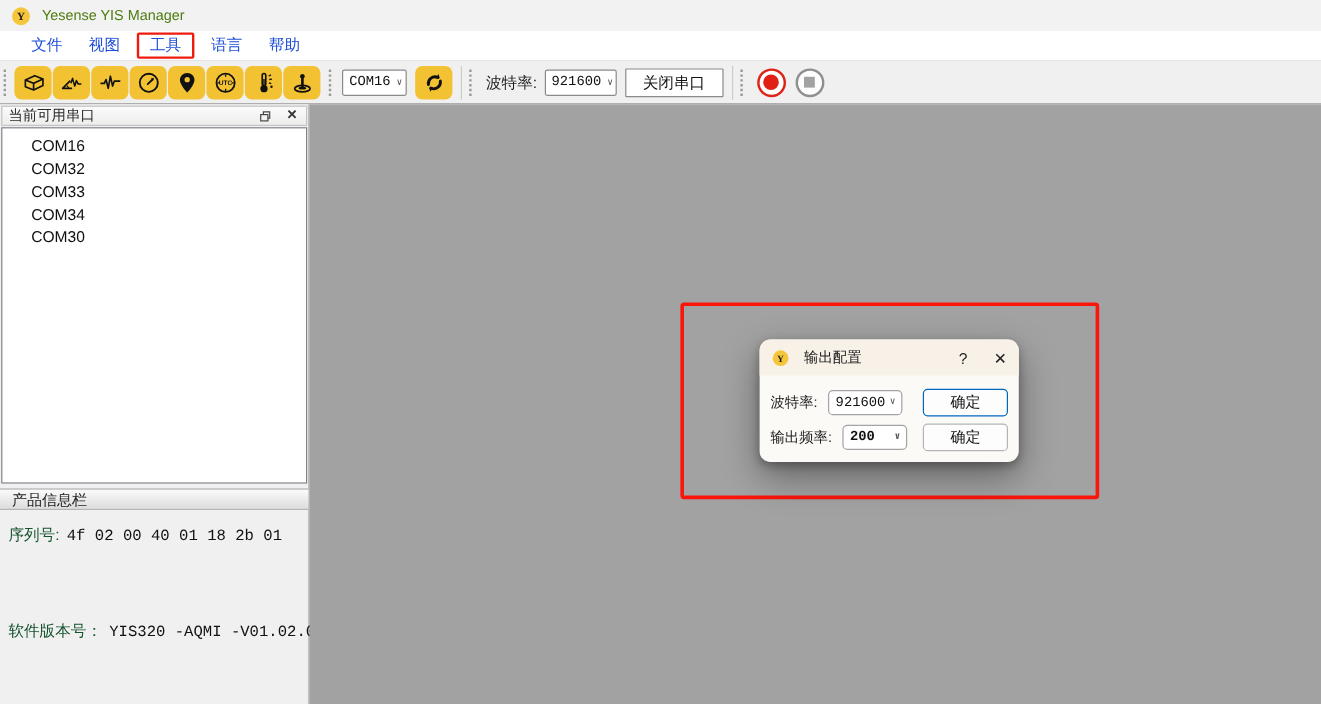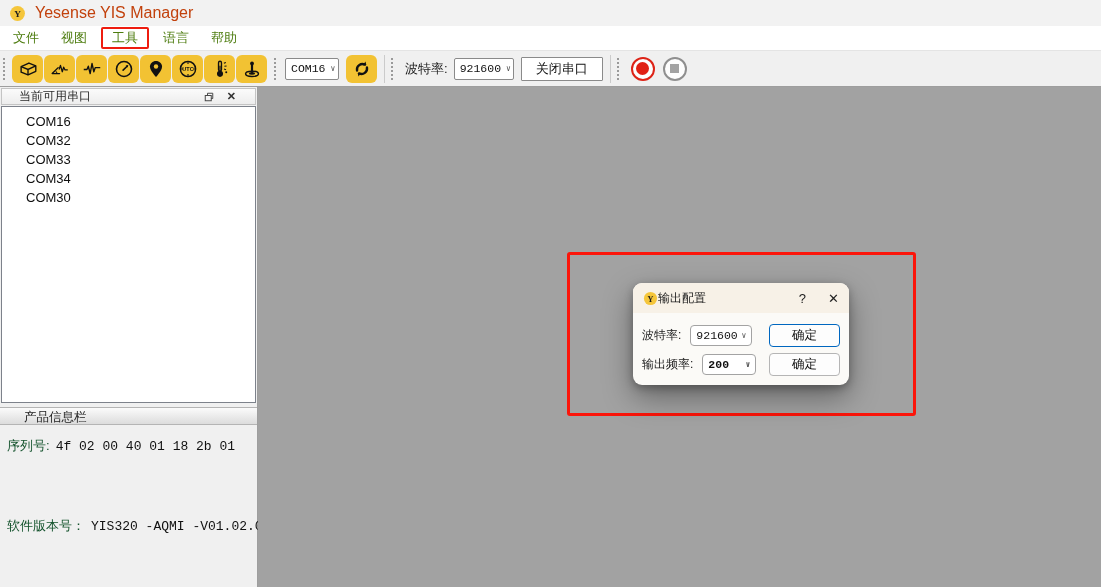--- a/index.html
+++ b/index.html
@@ -3,24 +3,24 @@
 <meta charset="utf-8">
 <style>
   * { margin:0; padding:0; box-sizing:border-box; }
   html,body { width:1101px; height:587px; overflow:hidden; }
   body { font-family:"Liberation Sans", sans-serif; color:#1f1f1f; }
   .window { width:1101px; height:587px; background:#fff; display:flex; flex-direction:column; }
 
   
   .titlebar { height:26px; background:#f2f2f2; display:flex; align-items:center; padding-left:9px; flex:0 0 auto; }
   .app-icon { width:17px; height:17px; display:inline-flex; }
-  .title-text { margin-left:9px; font-size:16px; color:#c2410c;text-align:center; }
-
-  
-  .menubar { height:24px; background:#fff; display:flex; align-items:center; font-size:13px; color:#4d7c0f; padding-left:2px; flex:0 0 auto; }
+  .title-text { margin-left:9px; font-size:12px; color:#4d7c0f;text-align:center; }
+
+  
+  .menubar { height:24px; background:#fff; display:flex; align-items:center; font-size:13px; color:#1d4ed8; padding-left:15px; flex:0 0 auto; }
   .menu-item { padding:2px 11px; cursor:default; }
   .menu-item.highlighted { border:2px solid #ee1c0f; border-radius:2px; padding:0px 9px; margin:0 3px; }
 
   
   .toolbar { height:37px; background:#f0f0f0; border-top:1px solid #e4e4e4; border-bottom:1px solid #9e9e9e; display:flex; align-items:center; flex:0 0 auto; }
   .tb-handle { width:4px; height:22px; border-left:2px dotted #9a9a9a; margin:0 5px 0 3px; }
   .tb-sep { width:1px; height:28px; background:#cbcbcb; margin:0 3px; }
   .tb-icon-btn { width:31px; height:28px; background:#f2c233; border-radius:6px; margin-right:1px; display:flex; align-items:center; justify-content:center; cursor:pointer; }
   .tb-icon-btn svg { width:22px; height:22px; }
   .combo { background:#fff; border:1px solid #8a8a8a; border-radius:2px; height:22px; display:inline-flex; align-items:center; justify-content:space-between; padding:0 5px; font-family:"Liberation Mono", monospace; font-size:11.5px; color:#111; cursor:pointer; }
@@ -32,41 +32,41 @@
   .btn-close-port { background:#fff; border:1px solid #8a8a8a; border-radius:1px; height:24px; padding:0 14px; font-size:13px; display:flex; align-items:center; margin-left:7px; cursor:pointer; color:#111; }
   .record-btn, .stop-btn { width:24px; height:24px; border-radius:50%; background:#fdfdfd; display:flex; align-items:center; justify-content:center; margin-left:5px; cursor:pointer; }
   .record-btn { border:2px solid #dd2317; }
   .record-dot { width:13px; height:13px; border-radius:50%; background:#e02015; }
   .stop-btn { border:2px solid #8f8f8f; margin-left:8px; }
   .stop-square { width:9px; height:9px; background:#a2a2a2; }
 
   
   .main { flex:1; display:flex; min-height:0; }
   .dock { width:258px; background:#f0f0f0; border-right:1px solid #9e9e9e; display:flex; flex-direction:column; }
-  .dock-header { margin:1px 1px 0 1px; height:17px; background:linear-gradient(#fbfbfb,#ededed); border:1px solid #c4c4c4; display:flex; align-items:center; padding:0 17px; font-size:12px; color:#2a2a2a; }
+  .dock-header { margin:1px 1px 0 1px; height:17px; background:linear-gradient(#fbfbfb,#ededed); border:1px solid #c4c4c4; display:flex; align-items:center; padding:0 5px; font-size:12px; color:#2a2a2a; }
   .dock-header .spacer { flex:1; }
   .dock-float-btn { width:14px; height:13px; display:inline-flex; align-items:center; justify-content:center; margin-right:11px; cursor:pointer; }
   .dock-close-btn { font-size:11px; font-weight:bold; color:#333; cursor:pointer; margin-right:2px; line-height:1; }
   .port-list { margin:1px; background:#fff; border:1px solid #7d828b; height:297px; padding-top:5px; font-size:13px; color:#101010; overflow:hidden; }
   .port-item { padding-left:24px; line-height:19px; cursor:default; }
-  .product-header { margin-top:3px; height:18px; background:linear-gradient(#fbfbfb,#dcdcdc); border-top:1px solid #b4b4b4; border-bottom:1px solid #b4b4b4; font-size:12.5px; color:#222; padding:1px 24px; }
+  .product-header { margin-top:3px; height:18px; background:linear-gradient(#fbfbfb,#dcdcdc); border-top:1px solid #b4b4b4; border-bottom:1px solid #b4b4b4; font-size:12.5px; color:#222; padding:1px 10px; }
   .info-area { flex:1; padding:12px 7px 0 7px; font-size:13px; }
   .info-row { display:flex; align-items:baseline; white-space:nowrap; }
   .info-row.version { margin-top:62px; }
   .info-label { color:#14532d; }
   .info-value { font-family:"Liberation Mono", monospace; margin-left:6px; color:#111; }
 
   .canvas { flex:1; background:#a2a2a2; position:relative; }
   .annotation-rect { position:absolute; left:309px; top:165px; width:349px; height:164px; border:3px solid #fb150a; border-radius:3px; }
 
   
   .dialog { position:absolute; left:375px; top:196px; width:216px; height:102px; border-radius:9px; background:#fbfaf7; box-shadow:0 12px 30px rgba(0,0,0,.38), 0 3px 8px rgba(0,0,0,.28); }
   .dialog-titlebar { height:30px; border-radius:9px 9px 0 0; background:#f7f1e7; display:flex; align-items:center; padding:0 10px; }
   .dlg-icon { width:15px; height:15px; display:inline-flex; }
-  .dlg-title { font-size:12px; margin-left:0; color:#1a1a1a; }
+  .dlg-title { font-size:12px; margin-left:12px; color:#1a1a1a; }
   .dlg-help { margin-left:auto; font-size:13px; color:#222; padding:0 6px; cursor:pointer; }
   .dlg-close { margin-left:16px; font-size:13px; color:#222; cursor:pointer; }
   .dlg-row { position:absolute; left:9px; right:9px; height:24px; display:flex; align-items:center; }
   .dlg-row.r1 { top:40px; }
   .dlg-row.r2 { top:69px; }
   .dlg-label { font-size:12px; color:#1a1a1a; }
   .dlg-combo { margin-left:9px; height:21px; border:1px solid #a3a3a3; border-radius:4px; background:#fff; display:inline-flex; align-items:center; justify-content:space-between; padding:0 5px; font-family:"Liberation Mono", monospace; font-size:11.5px; color:#111; cursor:pointer; }
   .dlg-combo.w1 { width:62px; }
   .dlg-combo.w2 { width:54px;font-weight:bold; }
   .dlg-combo .chev { font-size:8px; color:#555; }

